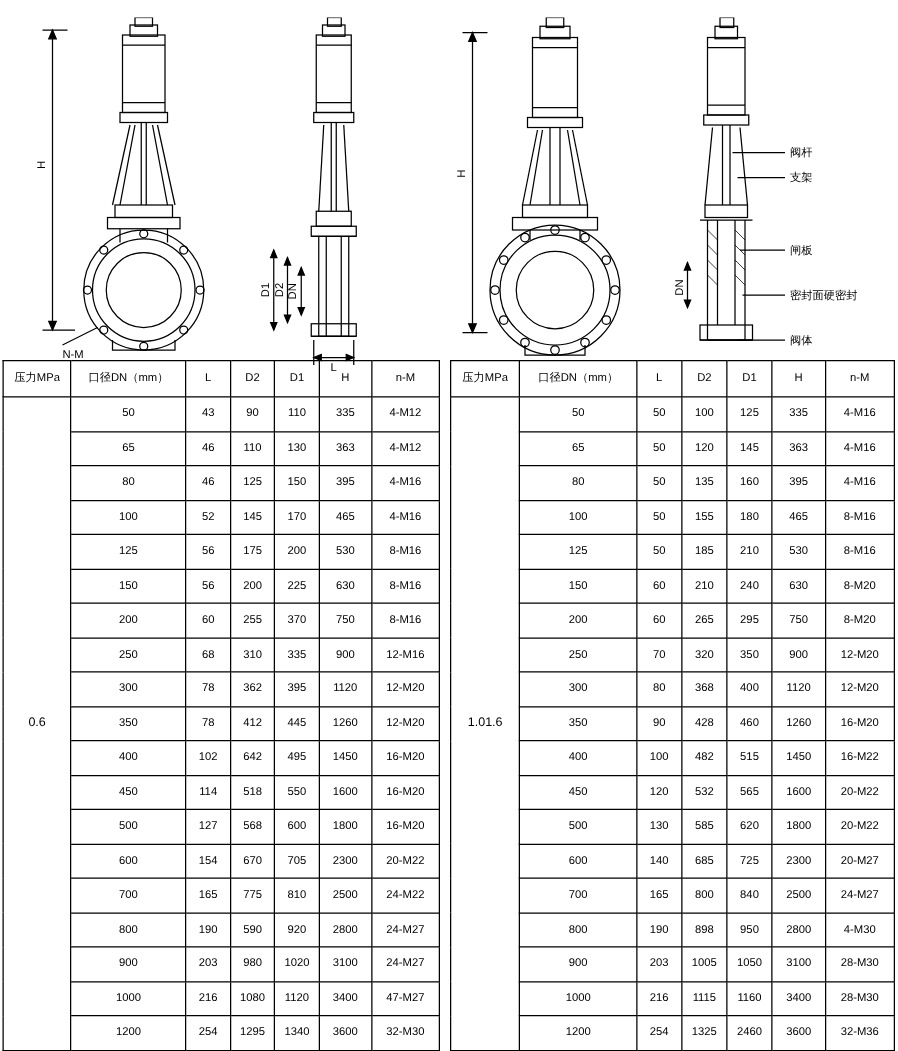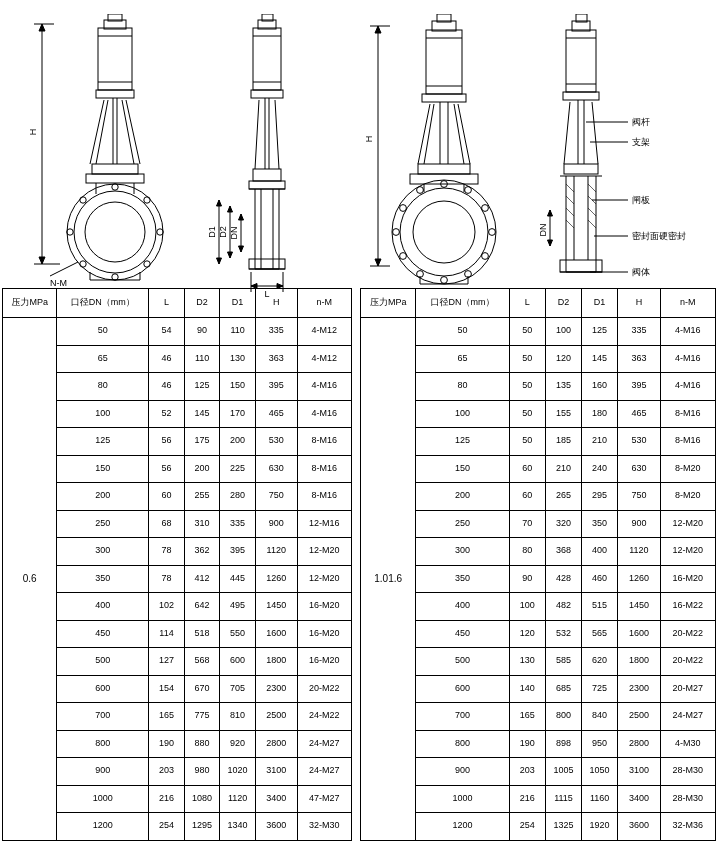--- a/index.html
+++ b/index.html
@@ -255,21 +255,21 @@
           <th class="hdr">D2</th>
           <th class="hdr">D1</th>
           <th class="hdr">H</th>
           <th class="hdr">n-M</th>
         </tr>
       </thead>
       <tbody>
           <tr>
             <td class="pcell" rowspan="19">0.6</td>
             <td>50</td>
-            <td>54</td>
+            <td>43</td>
             <td>90</td>
             <td>110</td>
             <td>335</td>
             <td>4-M12</td>
           </tr>
           <tr>
             <td>65</td>
             <td>46</td>
             <td>110</td>
             <td>130</td>
@@ -305,21 +305,21 @@
             <td>56</td>
             <td>200</td>
             <td>225</td>
             <td>630</td>
             <td>8-M16</td>
           </tr>
           <tr>
             <td>200</td>
             <td>60</td>
             <td>255</td>
-            <td>280</td>
+            <td>370</td>
             <td>750</td>
             <td>8-M16</td>
           </tr>
           <tr>
             <td>250</td>
             <td>68</td>
             <td>310</td>
             <td>335</td>
             <td>900</td>
             <td>12-M16</td>
@@ -376,21 +376,21 @@
             <td>700</td>
             <td>165</td>
             <td>775</td>
             <td>810</td>
             <td>2500</td>
             <td>24-M22</td>
           </tr>
           <tr>
             <td>800</td>
             <td>190</td>
-            <td>880</td>
+            <td>590</td>
             <td>920</td>
             <td>2800</td>
             <td>24-M27</td>
           </tr>
           <tr>
             <td>900</td>
             <td>203</td>
             <td>980</td>
             <td>1020</td>
             <td>3100</td>
@@ -579,21 +579,21 @@
             <td>216</td>
             <td>1115</td>
             <td>1160</td>
             <td>3400</td>
             <td>28-M30</td>
           </tr>
           <tr>
             <td>1200</td>
             <td>254</td>
             <td>1325</td>
-            <td>1920</td>
+            <td>2460</td>
             <td>3600</td>
             <td>32-M36</td>
           </tr>
         </tbody>
     </table>
 
   </div>
 </div>
 
 </body></html>

